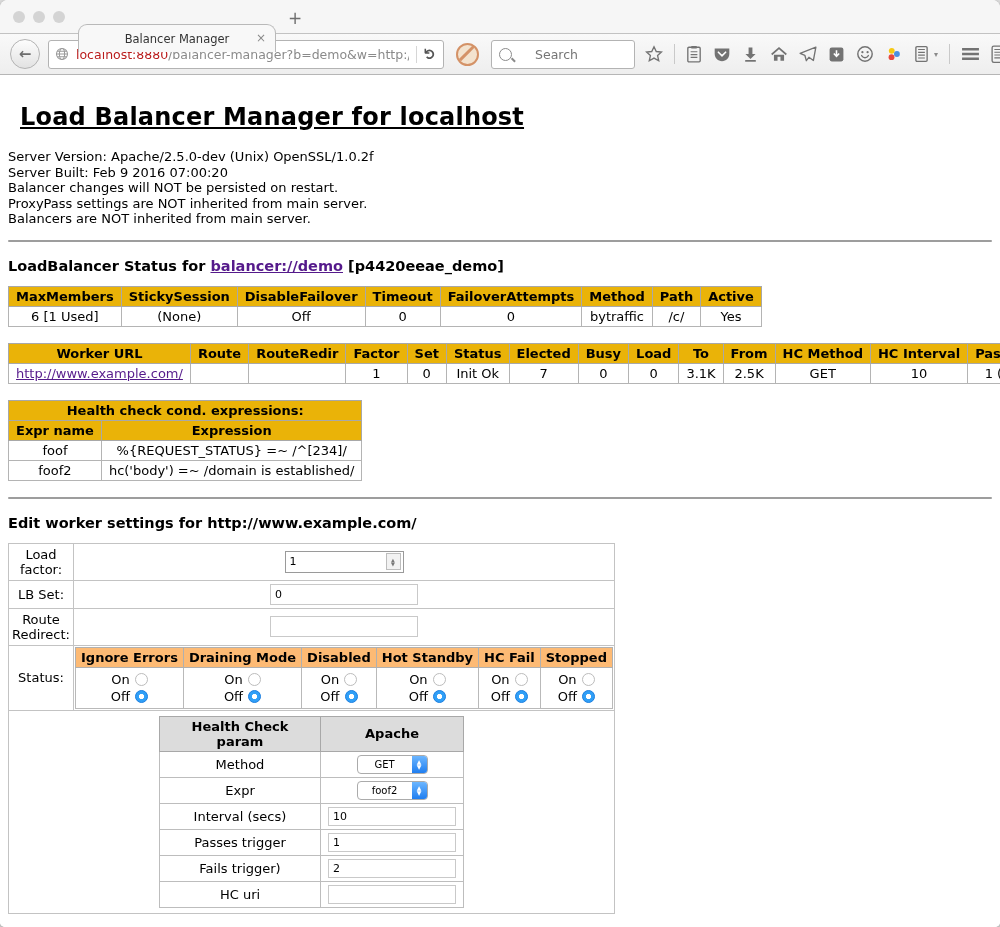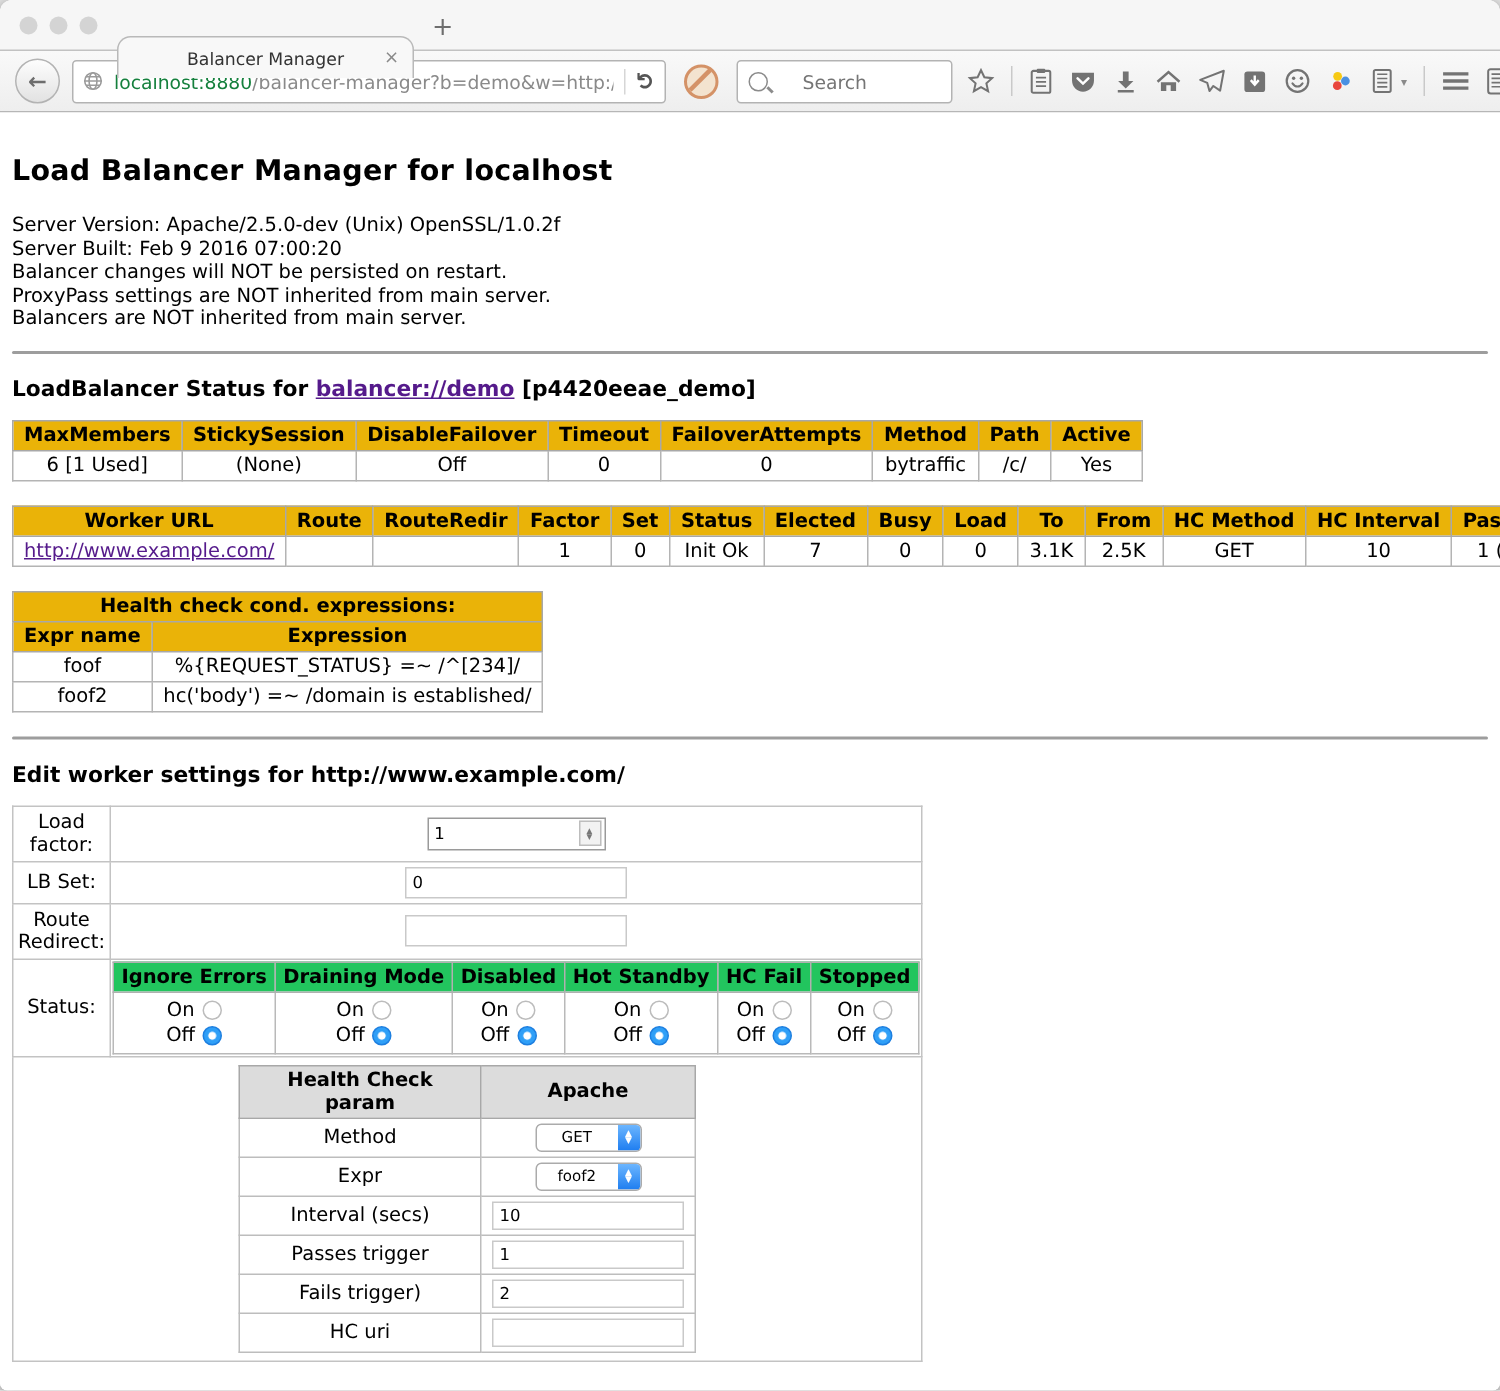--- a/index.html
+++ b/index.html
@@ -18,21 +18,21 @@
   .newtab{position:absolute;left:288px;top:8px;color:#6e6e6e;font-size:17px;}
   
   .toolbar{height:40px;background:linear-gradient(#f9f9f9,#eeeeee);border-bottom:1px solid #b6b6b6;
            display:flex;align-items:center;padding:0 10px;gap:8px;}
   .backbtn{width:28px;height:28px;border-radius:50%;background:linear-gradient(#fdfdfd,#e2e2e2);
            border:1px solid #b3b3b3;display:flex;align-items:center;justify-content:center;
            color:#6d6d6d;font-size:15px;font-weight:bold;flex:0 0 auto;}
   .urlbar{flex:0 0 382px;height:27px;background:#fff;border:1px solid #b3b3b3;border-radius:3px;
           display:flex;align-items:center;padding:0 6px;font-size:12.5px;overflow:hidden;white-space:nowrap;}
   .urlbar .globe{margin-right:7px;flex:0 0 auto;display:flex;}
-  .urlbar .domain{color:#15803d;}
+  .urlbar .domain{color:#b91c1c;}
   .urlbar .path{color:#8a8a8a;overflow:hidden;text-overflow:clip;flex:1;}
   .urlbar .vsep{width:1px;height:17px;background:#d6d6d6;margin:0 7px;flex:0 0 auto;}
   .urlbar .reload{color:#555;font-size:15px;font-weight:bold;flex:0 0 auto;transform:scaleX(-1) rotate(90deg);}
   .blocked{width:19px;height:19px;border-radius:50%;border:2px solid #d49267;background:#f3e3cf;
            position:relative;flex:0 0 auto;margin:0 4px;}
   .blocked::after{content:"";position:absolute;left:-1px;top:7.5px;width:19px;height:2.5px;
                   background:#d49267;transform:rotate(-45deg);}
   .searchbar{flex:0 0 128px;height:27px;background:#fff;border:1px solid #b3b3b3;border-radius:3px;
              display:flex;align-items:center;padding:0 7px;gap:6px;justify-content:space-between;}
   .searchbar input{border:none;outline:none;width:90px;font-size:12.5px;color:#444;
@@ -40,21 +40,21 @@
   .mag{width:11px;height:11px;border:1.6px solid #8b8b8b;border-radius:50%;position:relative;flex:0 0 auto;}
   .mag::after{content:"";position:absolute;width:5px;height:1.6px;background:#8b8b8b;
               right:-4.5px;bottom:-1.5px;transform:rotate(45deg);}
   .icons{display:flex;align-items:center;gap:11px;margin-left:2px;}
   .tbicon{display:flex;align-items:center;color:#727272;}
   .tbicon svg{display:block;}
   .isep{width:1px;height:20px;background:#c9c9c9;}
   .caret{font-size:8px;color:#8a8a8a;margin-left:-6px;}
   
   .pagearea{background:#fff;height:853px;overflow:hidden;padding:0 8px;font-size:13px;color:#000;}
-  h1{font-size:19px;margin:28px 0 18px 0;letter-spacing:.2px;}
+  h1{font-size:24px;margin:28px 0 18px 12px;letter-spacing:.2px;text-decoration:underline;}
   .info div{line-height:15.5px;font-size:13px;}
   hr{border:none;height:2px;background:#9d9d9d;margin:13px 0;border-radius:1px;}
   .sect{font-size:14.5px;font-weight:bold;margin:16px 0 12px 0;}
   a{color:#551a8b;text-decoration:underline;}
   table.data{border-collapse:collapse;font-size:13px;margin:0 0 16px 0;border:1px solid #8f8f8f;}
   table.data th{background:#eab308;font-weight:bold;padding:2px 7px;border:1px solid #a8a8a8;white-space:nowrap;}
   table.data td{padding:2px 7px;border:1px solid #b4b4b4;text-align:center;white-space:nowrap;}
   td.lft{text-align:left;}
   
   table.form{border-collapse:collapse;width:564px;font-size:13px;margin-top:6px;}
@@ -62,21 +62,21 @@
   td.flabel{width:100px;text-align:center;}
   td.fval{text-align:center;}
   input.txt{width:138px;height:17px;border:1px solid #c9c9c9;font:11px "DejaVu Sans",sans-serif;
             padding:1px 4px;background:#fff;}
   .numwrap{display:inline-flex;align-items:center;border:1px solid #9a9a9a;background:#fff;height:20px;}
   .numwrap input{border:none;outline:none;width:92px;font:11px "DejaVu Sans",sans-serif;padding:0 4px;}
   .stepper{width:13px;height:15px;border:1px solid #bdbdbd;background:#f2f2f2;margin-right:2px;
            display:flex;flex-direction:column;align-items:center;justify-content:center;
            font-size:5px;color:#777;line-height:4px;}
   table.status{border-collapse:collapse;width:100%;font-size:13px;}
-  table.status th{background:#22c55e;border:1px solid #b0b0b0;padding:2px 5px;white-space:nowrap;}
+  table.status th{background:#fdba74;border:1px solid #b0b0b0;padding:2px 5px;white-space:nowrap;}
   table.status td{border:1px solid #b9b9b9;padding:3px 6px;}
   .radrow{display:flex;align-items:center;justify-content:center;gap:5px;line-height:17px;}
   .radio{width:13px;height:13px;border-radius:50%;background:#fff;border:1px solid #bcbcbc;
          box-sizing:border-box;display:inline-block;}
   .radio.on{border:1px solid #1d7fe0;
             background:radial-gradient(circle,#ffffff 0 2.4px,#2f9ff7 2.9px 100%);}
   table.hc{border-collapse:collapse;margin:2px auto;font-size:13px;border:1px solid #9a9a9a;}
   table.hc th{background:#dcdcdc;border:1px solid #a8a8a8;padding:2px 8px;}
   table.hc td{border:1px solid #bdbdbd;padding:3px 5px;text-align:center;}
   table.hc td.plabel{width:150px;}

